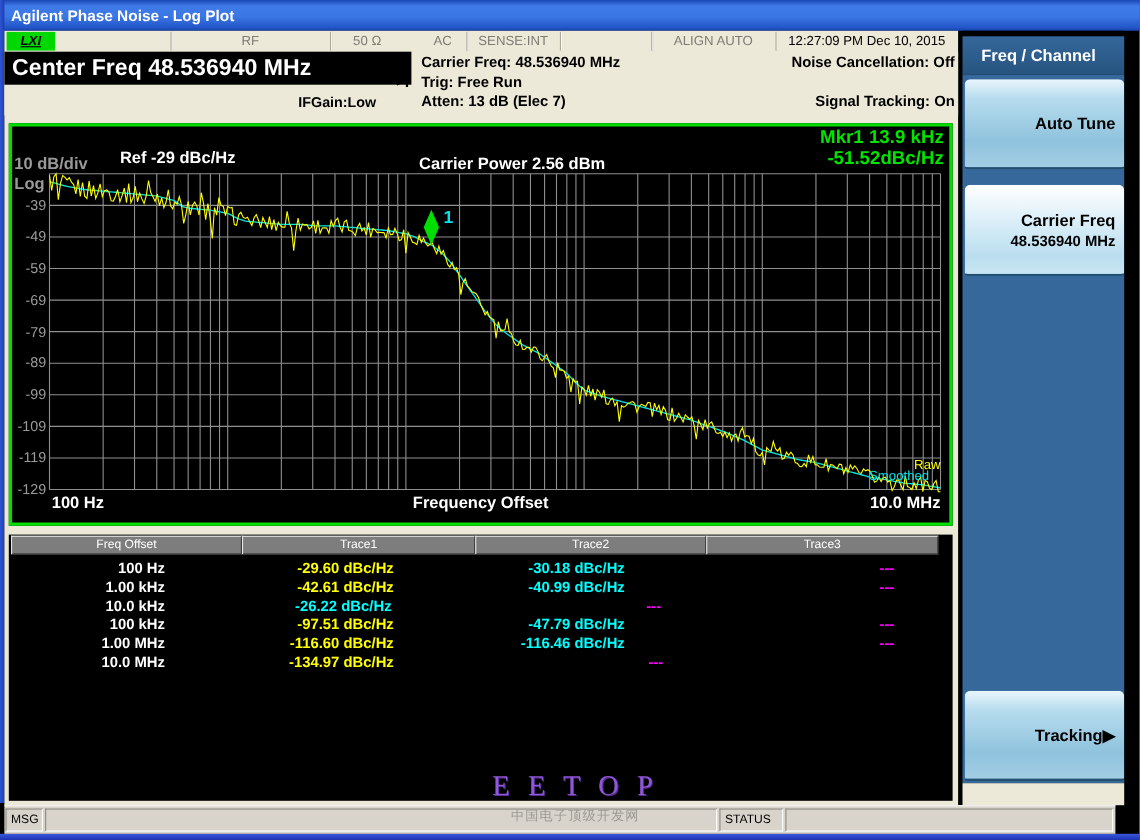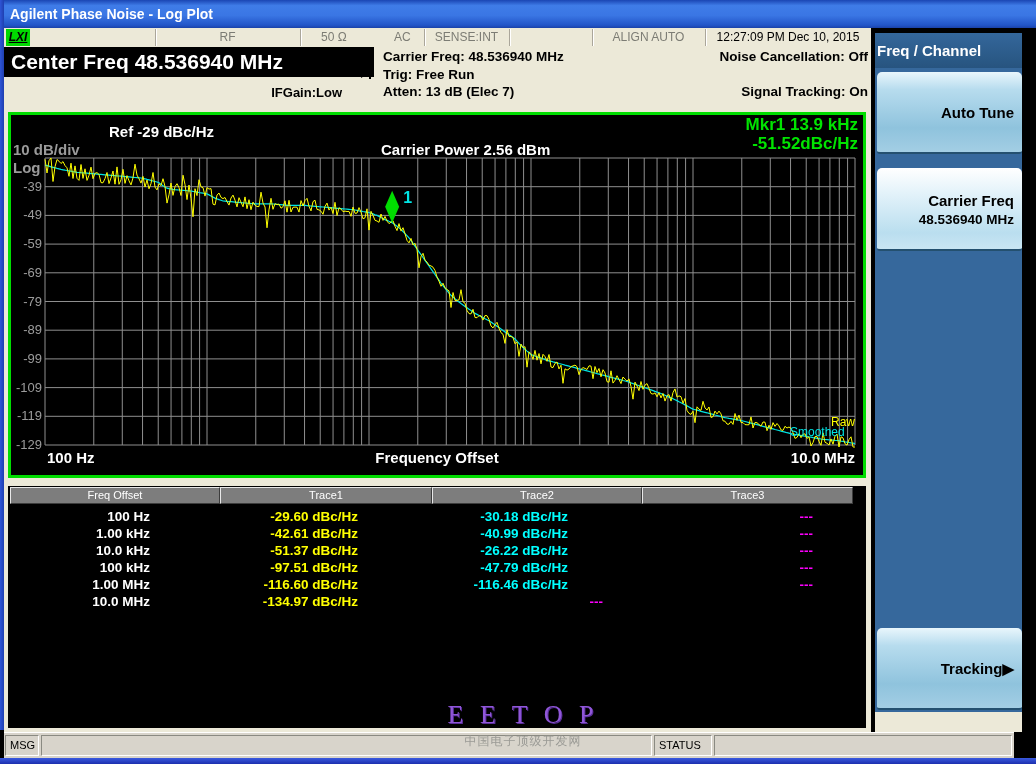--- a/index.html
+++ b/index.html
@@ -11,60 +11,60 @@
     background:linear-gradient(180deg,#1a46b4 0%,#3f7ce8 20%,#3a76e4 55%,#2255c8 90%,#1a42a8 100%);
     color:#fff;font-weight:bold;font-size:14px;line-height:29px;padding-left:10px;box-sizing:border-box;}
   
   .frame-left{left:0;top:28;width:4px;height:730px;background:linear-gradient(90deg,#2e55d6,#1f3fb0);}
   .frame-bottom{left:0;top:758px;width:1036px;height:6px;background:linear-gradient(180deg,#3a5ae0,#1c2fae);}
   
   .base{left:4px;top:28px;width:867px;height:704px;background:#ece9d8;}
   
   .sstrip{left:4px;top:28px;width:867px;height:19px;font-size:12px;color:#7c7c74;}
   .sstrip .div{position:absolute;top:1px;width:1px;height:17px;background:#aaa69a;border-right:1px solid #fff;}
-  .lxi{position:absolute;left:2px;top:1px;width:24px;height:17px;background:#00d800;color:#000;
+  .lxi{position:absolute;left:2px;top:1px;width:44px;height:17px;background:#00d800;color:#000;
        font-weight:bold;font-style:italic;font-size:12px;text-align:center;line-height:17px;text-decoration:underline;}
   .sseg{position:absolute;top:2px;line-height:15px;}
   .stime{color:#000;}
   
   .hinfo{left:4px;top:47px;width:867px;height:58px;background:#ece9d8;color:#000;}
   .banner{position:absolute;left:0;top:0;width:370px;height:30px;background:#000;color:#fff;
           font-weight:bold;font-size:21px;line-height:30px;padding-left:7px;box-sizing:border-box;white-space:nowrap;}
   .ifgain{position:absolute;left:256px;top:38px;width:82px;text-align:right;font-weight:bold;font-size:13px;}
   .trigicon{position:absolute;left:344px;top:20px;}
   .hcol-l{position:absolute;left:379px;top:1px;font-weight:bold;font-size:13.5px;line-height:17.5px;white-space:nowrap;}
   .hcol-r1{position:absolute;right:3px;top:2px;font-weight:bold;font-size:13.5px;white-space:nowrap;}
   .hcol-r2{position:absolute;right:3px;top:37px;font-weight:bold;font-size:13.5px;white-space:nowrap;}
   
   .plotbox{left:8px;top:112px;width:858px;height:366px;border:3px solid #00dd00;box-sizing:border-box;background:#000;}
   .plotbox .lbl{position:absolute;white-space:nowrap;}
   .scale1{left:2px;top:26px;color:#9a9a9a;font-weight:bold;font-size:15px;}
   .scale2{left:2px;top:44px;color:#9a9a9a;font-weight:bold;font-size:15px;}
-  .ref{left:98px;top:8px;color:#fff;font-weight:bold;font-size:15px;}
+  .ref{left:98px;top:20px;color:#fff;font-weight:bold;font-size:15px;}
   .cpow{left:370px;top:26px;color:#fff;font-weight:bold;font-size:15px;}
   .mkr{right:5px;top:0px;color:#00e400;font-weight:bold;font-size:17px;line-height:19px;text-align:right;}
   .ytick{position:absolute;width:30px;text-align:right;color:#9c9c9c;font-size:13px;}
   .rawlbl{left:820px;top:300px;color:#ffff00;font-size:12px;}
   .smlbl{left:779px;top:310px;color:#00e5e5;font-size:12px;}
   .xl{top:334px;color:#fff;font-weight:bold;font-size:15px;}
   .xl-start{left:36px;}
   .xl-mid{left:0;width:852px;text-align:center;}
   .xl-end{right:8px;}
   
   .tablebox{left:8px;top:486px;width:858px;height:242px;background:#000;}
   .thead{position:absolute;left:2px;top:1px;height:17px;display:flex;}
   .thcell{box-sizing:border-box;height:17px;background:#7d7d7d;color:#fff;font-size:11px;text-align:center;
           line-height:15px;border:1px solid;border-color:#e8e8e8 #3c3c3c #3c3c3c #e8e8e8;}
   .trow{position:absolute;left:2px;height:17px;display:flex;font-weight:bold;font-size:13.5px;line-height:17px;}
   .tc{box-sizing:border-box;text-align:right;white-space:nowrap;}
   
   .sidebar{left:875px;top:28px;width:147px;height:704px;background:#000;}
   .sb-header{position:absolute;left:0;top:5px;width:147px;height:35px;
      background:linear-gradient(180deg,#34679b,#27547f);color:#fff;font-weight:bold;font-size:15px;
-     line-height:35px;padding-left:2px;box-sizing:border-box;}
+     line-height:35px;padding-left:17px;box-sizing:border-box;}
   .sb-body{position:absolute;left:0;top:40px;width:147px;height:644px;background:#36689c;}
   .sb-beige{position:absolute;left:0;top:684px;width:147px;height:20px;background:#ece9d8;}
   .skey{position:absolute;left:2px;width:145px;box-sizing:border-box;color:#000;
      background:linear-gradient(180deg,#e9f6fc 0%,#b7dcee 22%,#8fc3dd 70%,#a3cee4 100%);
      border-radius:5px 5px 3px 3px;border-bottom:2px solid #24506f;}
   .skey .t1{position:absolute;right:8px;font-weight:bold;font-size:15px;white-space:nowrap;}
   .skey.sel{background:linear-gradient(180deg,#ffffff 0%,#e4f3fa 30%,#badeef 80%,#c9e6f3 100%);}
   .skey .t2{position:absolute;right:8px;font-size:13.5px;font-weight:bold;white-space:nowrap;}
   .onoff{position:absolute;left:0;width:100%;font-size:14px;font-weight:bold;}
   .onoff .on{position:absolute;left:4px;text-decoration:underline;}
@@ -228,21 +228,20 @@
         <div class="tc" style="width: 211px; padding-right: 40px; color: rgb(255, 0, 255);">---</div>
       </div>
       <div class="trow" style="top: 39px;">
         <div class="tc" style="width: 210px; padding-right: 70px; color: rgb(255, 255, 255);">1.00 kHz</div>
         <div class="tc" style="width: 212px; padding-right: 74px; color: rgb(255, 255, 0);">-42.61 dBc/Hz</div>
         <div class="tc" style="width: 210px; padding-right: 74px; color: rgb(0, 255, 255);">-40.99 dBc/Hz</div>
         <div class="tc" style="width: 211px; padding-right: 40px; color: rgb(255, 0, 255);">---</div>
       </div>
       <div class="trow" style="top: 56px;">
         <div class="tc" style="width: 210px; padding-right: 70px; color: rgb(255, 255, 255);">10.0 kHz</div>
-        <div class="tc" style="width: 212px; padding-right: 74px; color: rgb(255, 255, 0);">-51.37 dBc/Hz</div>
         <div class="tc" style="width: 210px; padding-right: 74px; color: rgb(0, 255, 255);">-26.22 dBc/Hz</div>
         <div class="tc" style="width: 211px; padding-right: 40px; color: rgb(255, 0, 255);">---</div>
       </div>
       <div class="trow" style="top: 73px;">
         <div class="tc" style="width: 210px; padding-right: 70px; color: rgb(255, 255, 255);">100 kHz</div>
         <div class="tc" style="width: 212px; padding-right: 74px; color: rgb(255, 255, 0);">-97.51 dBc/Hz</div>
         <div class="tc" style="width: 210px; padding-right: 74px; color: rgb(0, 255, 255);">-47.79 dBc/Hz</div>
         <div class="tc" style="width: 211px; padding-right: 40px; color: rgb(255, 0, 255);">---</div>
       </div>
       <div class="trow" style="top: 90px;">

